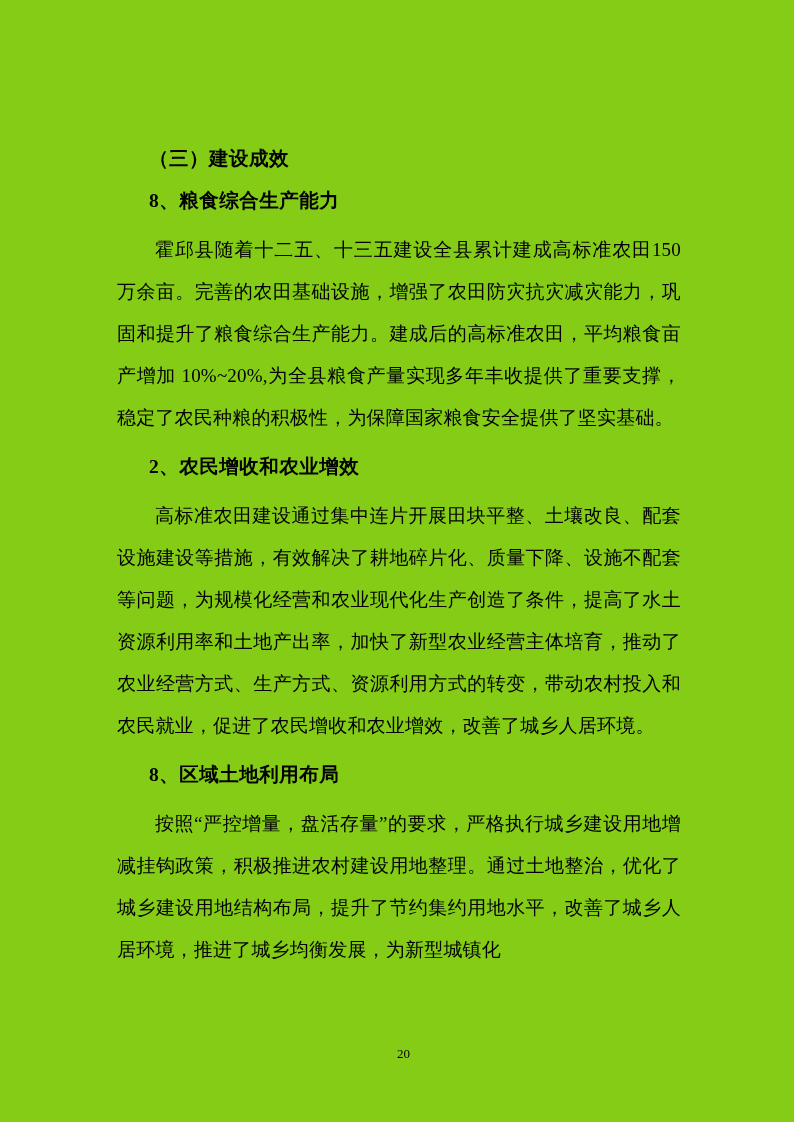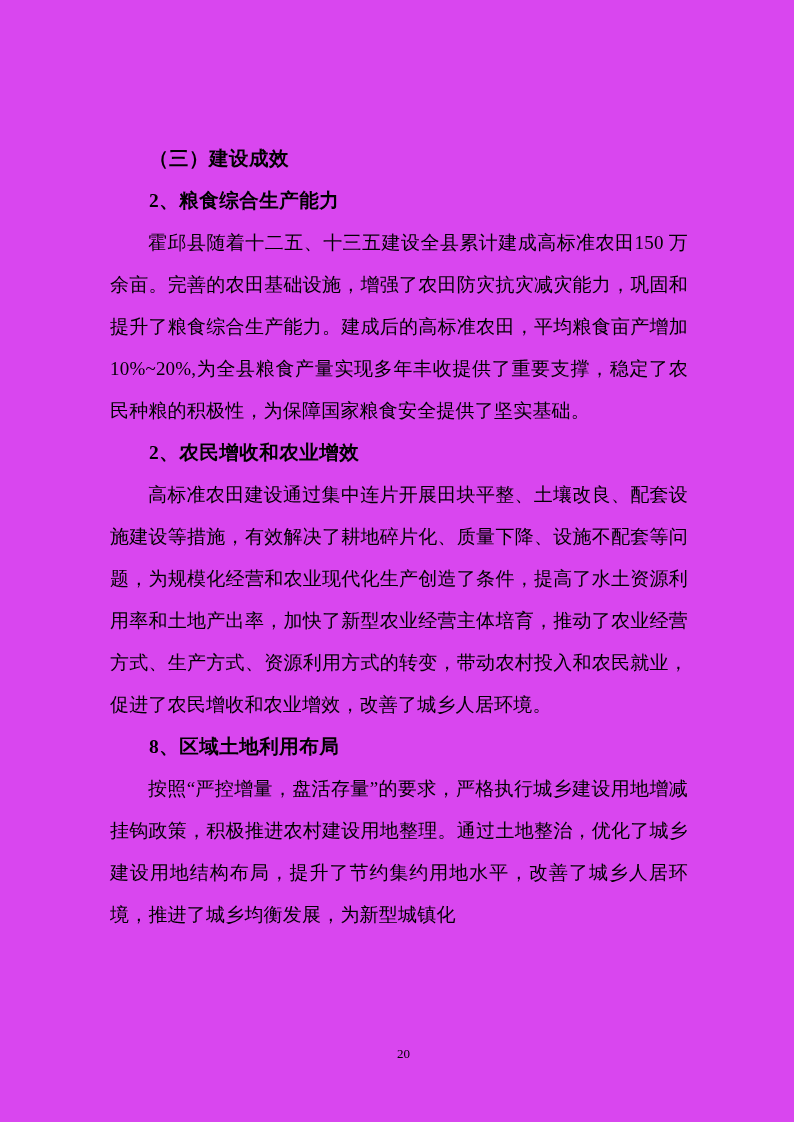--- a/index.html
+++ b/index.html
@@ -4,39 +4,39 @@
 <style>
   html, body {
     margin: 0;
     padding: 0;
     background: #ffffff;
   }
   .page {
     position: relative;
     width: 794px;
     height: 1122px;
-    background: #d946ef;
+    background: #84cc16;
     box-sizing: border-box;
     padding: 138px 106px 0 110px;
     color: #000000;
     font-family: "Liberation Serif", "DejaVu Serif", serif;
     font-size: 19px;
     line-height: 42px;
     overflow: hidden;
   }
   .heading-1, .heading-2 {
     margin: 0;
     font-size: 19.5px;
     font-weight: bold;
     line-height: 42px;
     text-indent: 2em;
     letter-spacing: 0.5px;
   }
   .para {
-    margin: 0;
+    margin: 7px;
     text-indent: 2em;
     text-align: justify;
     letter-spacing: 0.2px;
   }
   .page-number {
     position: absolute;
     bottom: 62px;
     left: 13px;
     right: 0;
     text-align: center;
@@ -46,21 +46,21 @@
     color: #000000;
   }
 </style>
 </head>
 <body>
 
 <div class="page">
 
   <h2 class="heading-1">（三）建设成效</h2>
 
-  <h3 class="heading-2">2、粮食综合生产能力</h3>
+  <h3 class="heading-2">8、粮食综合生产能力</h3>
 
   <p class="para">霍邱县随着十二五、十三五建设全县累计建成高标准农田150 万余亩。完善的农田基础设施，增强了农田防灾抗灾减灾能力，巩固和提升了粮食综合生产能力。建成后的高标准农田，平均粮食亩产增加 10%~20%,为全县粮食产量实现多年丰收提供了重要支撑，稳定了农民种粮的积极性，为保障国家粮食安全提供了坚实基础。</p>
 
   <h3 class="heading-2">2、农民增收和农业增效</h3>
 
   <p class="para">高标准农田建设通过集中连片开展田块平整、土壤改良、配套设施建设等措施，有效解决了耕地碎片化、质量下降、设施不配套等问题，为规模化经营和农业现代化生产创造了条件，提高了水土资源利用率和土地产出率，加快了新型农业经营主体培育，推动了农业经营方式、生产方式、资源利用方式的转变，带动农村投入和农民就业，促进了农民增收和农业增效，改善了城乡人居环境。</p>
 
   <h3 class="heading-2">8、区域土地利用布局</h3>
 
   <p class="para">按照“严控增量，盘活存量”的要求，严格执行城乡建设用地增减挂钩政策，积极推进农村建设用地整理。通过土地整治，优化了城乡建设用地结构布局，提升了节约集约用地水平，改善了城乡人居环境，推进了城乡均衡发展，为新型城镇化</p>

